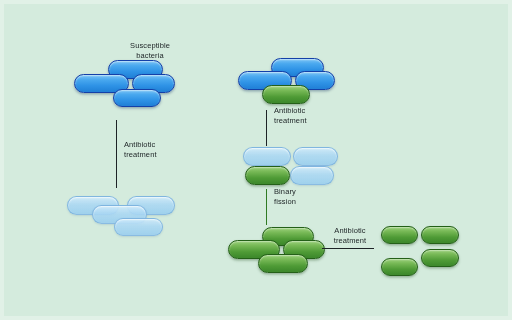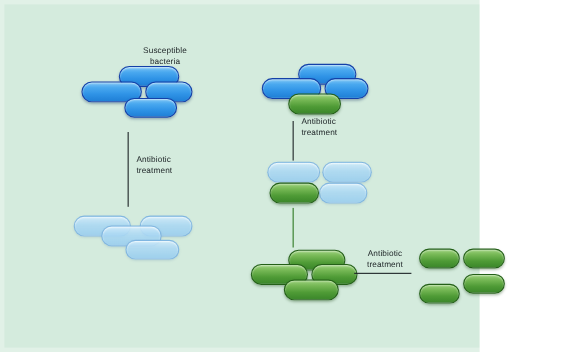--- a/index.html
+++ b/index.html
@@ -8,21 +8,21 @@
   }
   body {
     width: 512px;
     height: 320px;
     overflow: hidden;
     font-family: "Liberation Sans", sans-serif;
   }
 
   #diagram {
     position: relative;
-    width: 436px;
+    width: 512px;
     height: 320px;
     background: #d4ebdd;
     box-sizing: border-box;
   }
 
   
   .frame-border {
     position: absolute;
     left: 0; top: 0;
     width: 512px; height: 320px;
@@ -181,20 +181,22 @@
     <div class="bact pale" style="left:293px; top:147px; width:45px; height:19px;"></div>
     <div class="bact pale" style="left:290px; top:166px; width:44px; height:19px;"></div>
     <div class="bact green" style="left:245px; top:166px; width:45px; height:19px;"></div>
   </div>
 
   <div class="arrow-v arrow-green" style="left:262px; top:189px; height:36px;">
     <div class="shaft"></div>
     <div class="head"></div>
   </div>
 
+  <div class="label left" style="left:274px; top:187px; width:56px;">Binary
+fission</div>
 
   <div>
     <div class="bact green" style="left:262px; top:227px; width:52px; height:19px;"></div>
     <div class="bact green" style="left:228px; top:240px; width:52px; height:19px;"></div>
     <div class="bact green" style="left:283px; top:240px; width:42px; height:19px;"></div>
     <div class="bact green" style="left:258px; top:254px; width:50px; height:19px;"></div>
   </div>
 
   <div class="arrow-h arrow-dark" style="left:322px; top:244px; width:52px;">
     <div class="shaft"></div>

